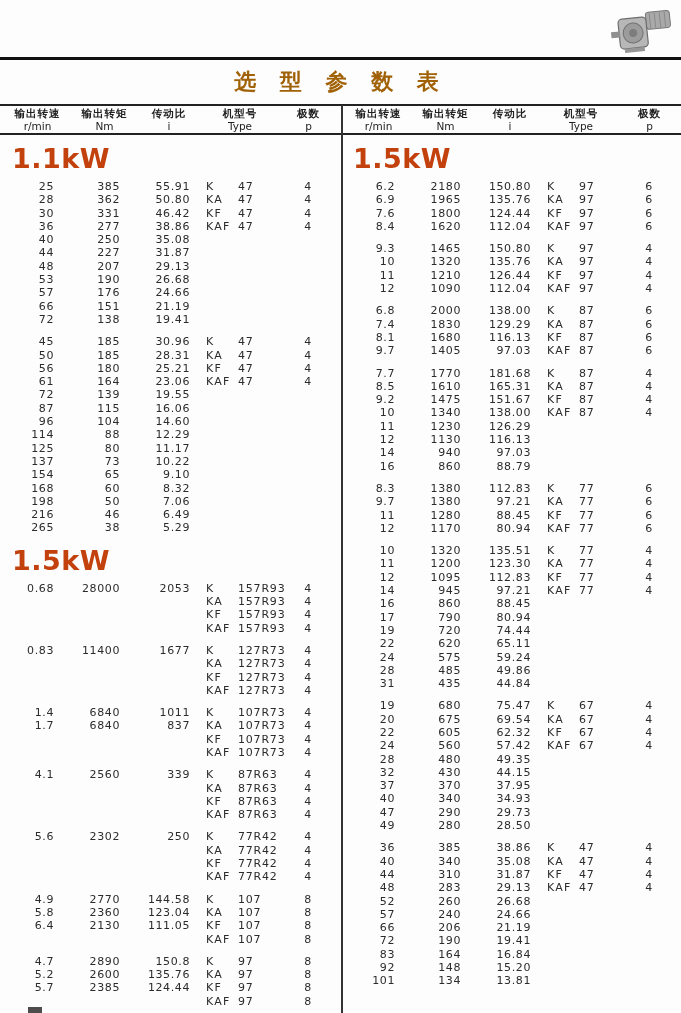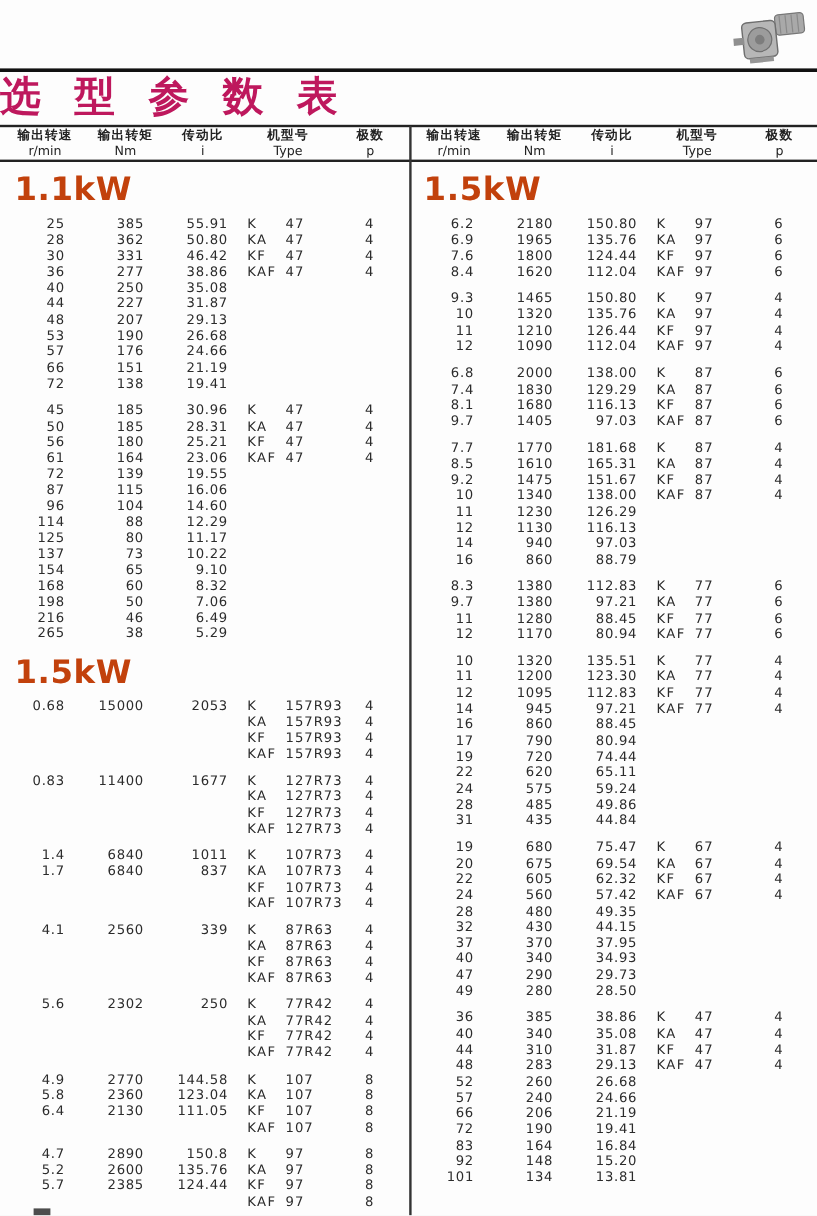--- a/index.html
+++ b/index.html
@@ -6,21 +6,21 @@
   body{width:681px;height:1013px;background:#f4f4f4;font-family:"DejaVu Sans","Liberation Sans",sans-serif;}
   .page{position:relative;width:681px;height:1013px;background:#fdfdfd;overflow:hidden;}
 
   .rule{position:absolute;left:0;width:681px;background:#111;}
   .rule-thick{top:57px;height:3px;}
   .rule-title{top:104px;height:2px;background:#222;}
   .rule-header{top:133px;height:2px;background:#222;}
   .col-divider{position:absolute;left:341px;top:105px;width:2px;height:908px;background:#333;}
 
   .page-title{position:absolute;top:59px;left:0;width:681px;height:45px;line-height:45px;
-    text-align:left;font-size:34px;font-weight:bold;letter-spacing:8px;color:#be185d;}
+    text-align:center;font-size:22px;font-weight:bold;letter-spacing:8px;color:#a16207;}
 
   .hdr-half{position:absolute;top:107px;width:341px;height:27px;display:grid;
     grid-template-columns:75px 59px 70px 72px 65px;}
   .hdr-left{left:0;} .hdr-right{left:341px;}
   .hdr-cell{text-align:center;color:#222;}
   .hdr-label{display:block;font-size:10.5px;line-height:13px;letter-spacing:1px;font-weight:bold;}
   .hdr-unit{display:block;font-size:10.5px;line-height:13px;}
 
   .column{position:absolute;top:142px;width:341px;height:871px;overflow:hidden;}
   .column-left{left:0;} .column-right{left:341px;}
@@ -322,21 +322,21 @@
           <span class="c c2">5.29</span>
           <span class="c c3"></span>
           <span class="c c4"></span>
           <span class="c c5"></span>
         </div>
       </div>
       <div class="kw-heading">1.5kW</div>
       <div class="group">
         <div class="trow">
           <span class="c c0">0.68</span>
-          <span class="c c1">15000</span>
+          <span class="c c1">28000</span>
           <span class="c c2">2053</span>
           <span class="c c3">K</span>
           <span class="c c4">157R93</span>
           <span class="c c5">4</span>
         </div>
         <div class="trow">
           <span class="c c0"></span>
           <span class="c c1"></span>
           <span class="c c2"></span>
           <span class="c c3">KA</span>

